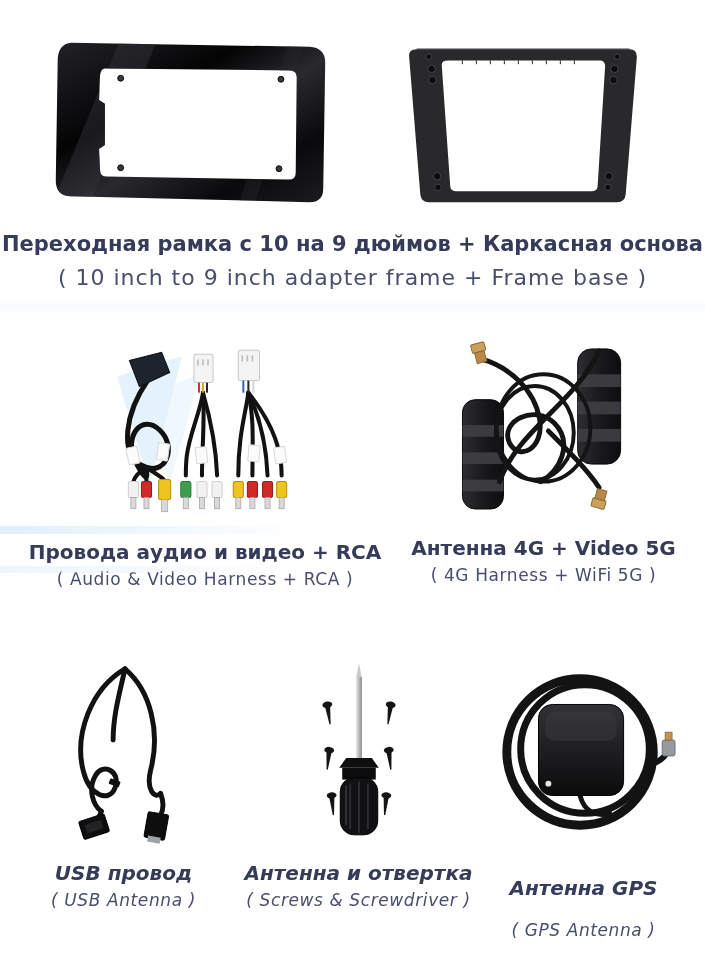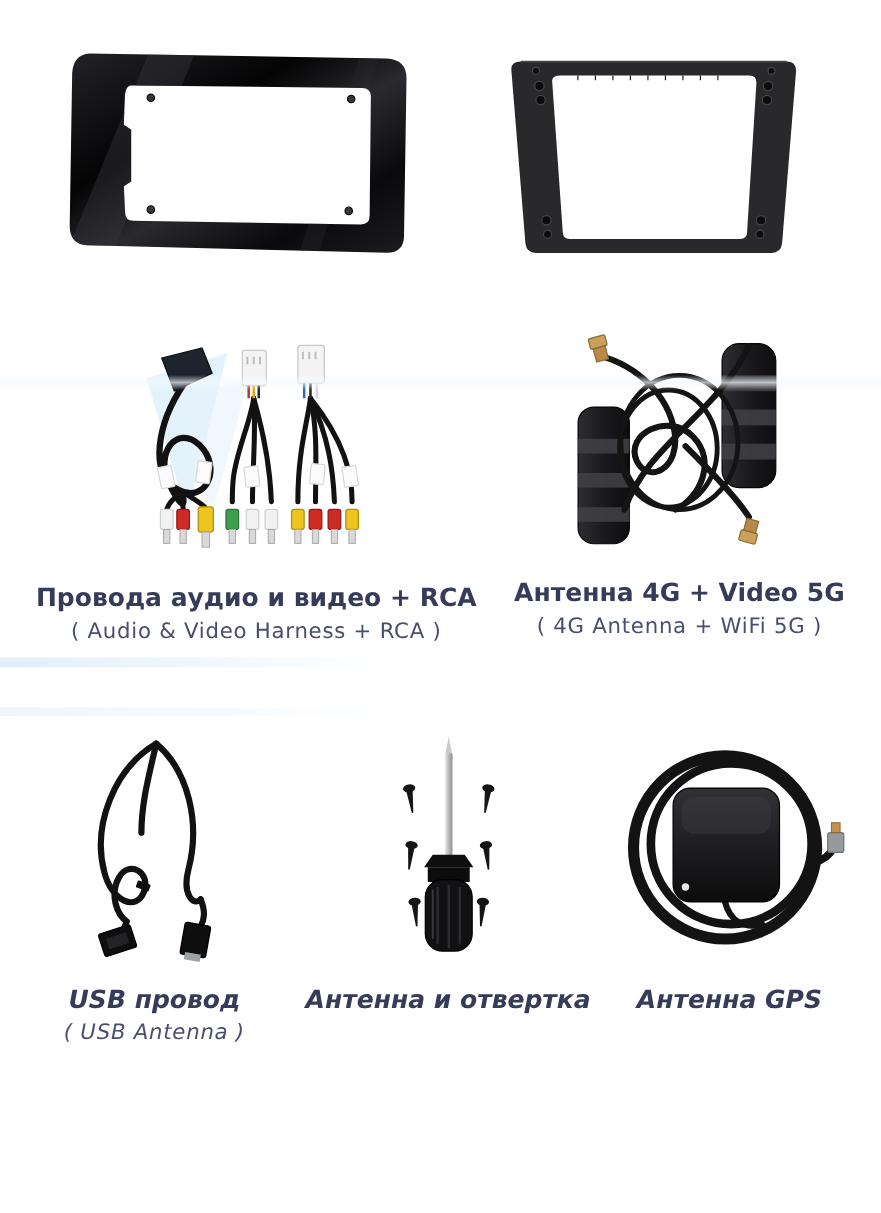--- a/index.html
+++ b/index.html
@@ -22,21 +22,21 @@
   }
   .title-ru{font-size:21px;}
   .title-en{font-size:22px;margin-top:9px;letter-spacing:1px;}
   .row-mid{margin-top:44px;align-items:flex-start;}
   .col{display:flex;flex-direction:column;align-items:center;}
   .col-harness{width:410px;}
   .col-ant4g{width:295px;padding-right:28px;box-sizing:border-box;}
   .row-bottom{margin-top:66px;align-items:flex-start;font-style:italic;}
   .col-usb{width:247px;}
   .col-screws{width:223px;}
-  .col-gps{width:235px;padding-right:8px;box-sizing:border-box;}
+  .col-gps{width:235px;padding-right:8px;box-sizing:border-box;gap:15px;}
   .item-caption-ru{font-size:20px;margin-top:12px;}
   .item-caption-en{font-size:17px;margin-top:5px;}
   .photo{display:block;}
   .streak{position:absolute;pointer-events:none;}
   .streak-1{left:0;top:526px;width:305px;height:8px;
     background:linear-gradient(to right,#d9ebf9,rgba(255,255,255,0));opacity:.8;}
   .streak-2{left:0;top:566px;width:320px;height:7px;
     background:linear-gradient(to right,#e2f0fa,rgba(255,255,255,0));opacity:.6;}
   .streak-3{left:0;top:300px;width:705px;height:12px;
     background:linear-gradient(to bottom,rgba(244,249,253,0),#f4f9fd,rgba(244,249,253,0));opacity:.7;}
@@ -95,20 +95,24 @@
             <circle cx="247" cy="45" r="4"></circle>
           <circle cx="58" cy="148" r="4"></circle>
             <circle cx="59" cy="160" r="3.5"></circle>
           <circle cx="242" cy="148" r="4"></circle>
             <circle cx="241" cy="160" r="3.5"></circle>
         </g>
       </svg>
     </div>
   </div>
 
+  <div class="title-block">
+    <div class="caption-ru title-ru">Переходная рамка с 10 на 9 дюймов + Каркасная основа</div>
+    <div class="caption-en title-en">( 10 inch to 9 inch adapter frame + Frame base )</div>
+  </div>
 
   <div class="row row-mid">
 
     <div class="col col-harness">
       <div class="photo">
         <svg width="232" height="190" viewBox="0 0 230 188">
           <polygon points="28,42 92,22 60,150" fill="#d9ecfa" opacity="0.7"></polygon>
           <polygon points="55,60 110,40 80,150" fill="#e6f3fc" opacity="0.55"></polygon>
 
           <g fill="none" stroke="#121212" stroke-linecap="round">
@@ -228,21 +232,21 @@
             <rect x="33" y="8" width="14" height="9" rx="1.5" fill="#caa05a" stroke="#8a6a33"></rect>
             <rect x="35" y="17" width="10" height="11" fill="#b9894a" stroke="#8a6a33"></rect>
           </g>
           <g transform="rotate(15 162 170)">
             <rect x="155" y="168" width="14" height="9" rx="1.5" fill="#caa05a" stroke="#8a6a33"></rect>
             <rect x="157" y="158" width="10" height="10" fill="#b9894a" stroke="#8a6a33"></rect>
           </g>
         </svg>
       </div>
       <div class="caption-ru item-caption-ru">Антенна 4G + Video 5G</div>
-      <div class="caption-en item-caption-en">( 4G Antenna + WiFi 5G )</div>
+      <div class="caption-en item-caption-en">( 4G Harness + WiFi 5G )</div>
     </div>
   </div>
 
   <div class="row row-bottom">
 
     <div class="col col-usb">
       <div class="photo">
         <svg width="168" height="190" viewBox="0 0 170 192">
           <g fill="none" stroke="#121212" stroke-width="5" stroke-linecap="round">
             <path d="M86,14 C52,34 34,80 44,118 C50,142 70,150 76,134 C82,118 64,108 56,122 C48,136 54,152 62,158"></path>
@@ -308,20 +312,21 @@
                 <path d="M-2.6,-6 L2.6,-6 L0.6,12 L-0.6,12 Z"></path>
               </g>
             <g transform="translate(102,150) rotate(5)">
                 <ellipse cx="0" cy="-8" rx="5" ry="3.2"></ellipse>
                 <path d="M-2.6,-6 L2.6,-6 L0.6,12 L-0.6,12 Z"></path>
               </g>
           </g>
         </svg>
       </div>
       <div class="caption-ru item-caption-ru">Антенна и отвертка</div>
+      <div class="caption-en item-caption-en">( Screws &amp; Screwdriver )</div>
     </div>
 
     <div class="col col-gps">
       <div class="photo">
         <svg width="198" height="190" viewBox="0 0 200 192">
           <defs>
             <linearGradient id="puckG" x1="0" y1="0" x2="0" y2="1">
               <stop offset="0" stop-color="#323236"></stop>
                 <stop offset="1" stop-color="#0b0b0c"></stop>
             </linearGradient>
@@ -337,16 +342,17 @@
             <rect x="182" y="78" width="7" height="8" fill="#c59050" stroke="#8a6a33" stroke-width="0.8"></rect>
           </g>
           <g>
             <rect x="54" y="50" width="86" height="92" rx="14" fill="url(#puckG)" stroke="#000000"></rect>
             <rect x="61" y="57" width="72" height="30" rx="10" fill="#3a3a3f" opacity="0.5"></rect>
             <circle cx="64" cy="130" r="3" fill="#e8e8e8"></circle>
           </g>
         </svg>
       </div>
       <div class="caption-ru item-caption-ru">Антенна GPS</div>
+      <div class="caption-en item-caption-en">( GPS Antenna )</div>
     </div>
   </div>
 
 </div>
 
 </body></html>

